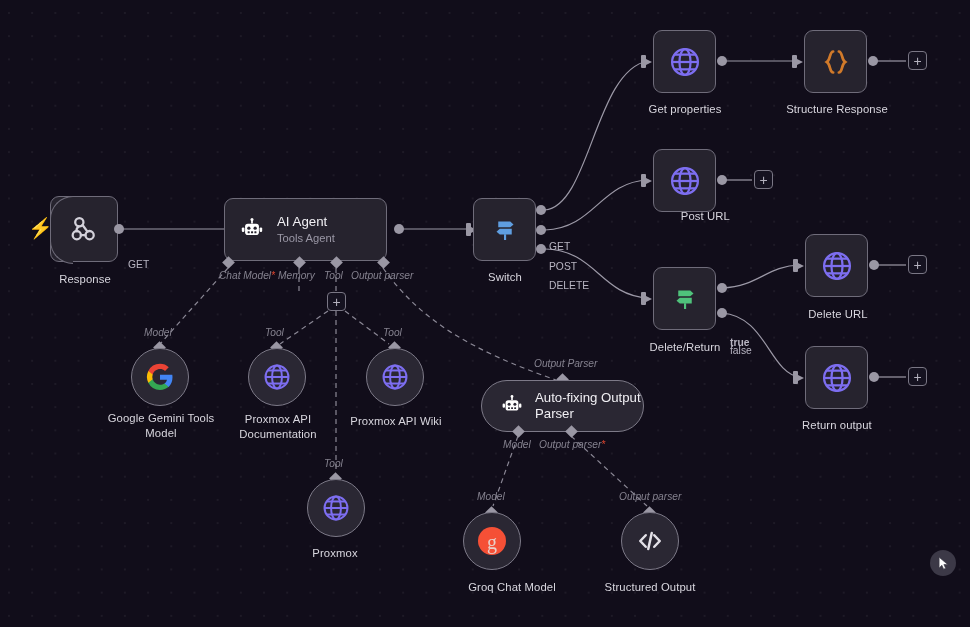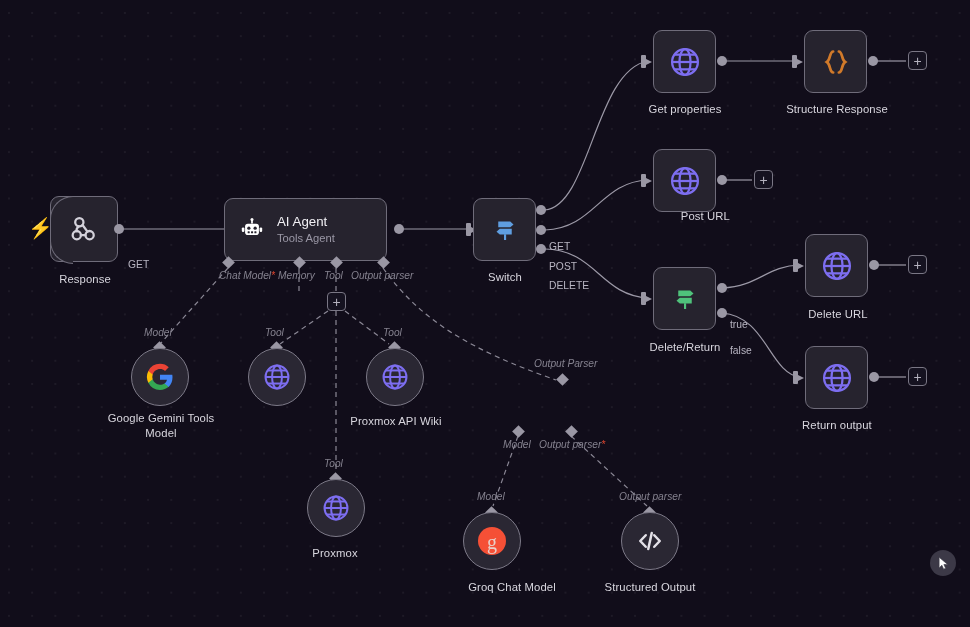--- a/index.html
+++ b/index.html
@@ -309,21 +309,21 @@
     <span>
       <svg width="30" height="30" viewBox="0 0 24 24" fill="#4fc27b">
         <path d="M6.6 5.2 h9.6 l2.6 2.3 -2.6 2.3 h-9.6 z"></path>
         <path d="M17.4 11 h-9.6 l-2.6 2.3 2.6 2.3 h9.6 z"></path>
         <rect x="11.2" y="15.4" width="1.7" height="4.6"></rect>
       </svg>
     </span>
   </div>
   <div class="dot" style="left:717px; top:283px;"></div>
   <div class="dot" style="left:717px; top:308px;"></div>
-  <div class="port-label" style="left:730px; top:282px;">true</div>
+  <div class="port-label" style="left:730px; top:300px;font-weight:bold;">true</div>
   <div class="port-label" style="left:730px; top:308px;">false</div>
   <div class="node-label" style="left:630px; top:341px; width:110px;">Delete/Return</div>
 
   <div class="plug" style="left:793px; top:259px;"></div>
   <div class="node sq" style="left:805px; top:234px;">
     <span>
       <svg width="36" height="36" viewBox="0 0 24 24" fill="none" stroke="#7d6ef0" stroke-width="1.5">
         <circle cx="12" cy="12" r="8.6"></circle>
         <ellipse cx="12" cy="12" rx="3.7" ry="8.6"></ellipse>
         <path d="M3.5 12 h17"></path>
@@ -372,20 +372,21 @@
     <span>
       <svg width="32" height="32" viewBox="0 0 24 24" fill="none" stroke="#7d6ef0" stroke-width="1.5">
         <circle cx="12" cy="12" r="8.6"></circle>
         <ellipse cx="12" cy="12" rx="3.7" ry="8.6"></ellipse>
         <path d="M3.5 12 h17"></path>
           <path d="M5 7.1 h14"></path>
           <path d="M5 16.9 h14"></path>
       </svg>
     </span>
   </div>
+  <div class="node-label wrap" style="left:222px; top:412px; width:112px;">Proxmox API Documentation</div>
 
   <div class="sub-label" style="left:383px; top:327px;">Tool</div>
   <div class="diamond" style="left:390px; top:343px;"></div>
   <div class="rnode" style="left:366px; top:348px;">
     <span>
       <svg width="32" height="32" viewBox="0 0 24 24" fill="none" stroke="#7d6ef0" stroke-width="1.5">
         <circle cx="12" cy="12" r="8.6"></circle>
         <ellipse cx="12" cy="12" rx="3.7" ry="8.6"></ellipse>
         <path d="M3.5 12 h17"></path>
           <path d="M5 7.1 h14"></path>
@@ -405,20 +406,37 @@
         <path d="M3.5 12 h17"></path>
           <path d="M5 7.1 h14"></path>
           <path d="M5 16.9 h14"></path>
       </svg>
     </span>
   </div>
   <div class="node-label" style="left:295px; top:547px; width:80px;">Proxmox</div>
 
   <div class="sub-label" style="left:534px; top:358px;">Output Parser</div>
   <div class="diamond" style="left:558px; top:375px;"></div>
+  <div class="pill" style="left:481px; top:380px; width:163px; height:52px;">
+    <span>
+      <svg width="24" height="24" viewBox="0 0 24 24" fill="#ffffff">
+        <rect x="5.6" y="6.2" width="12.8" height="10.4" rx="2.6"></rect>
+        <rect x="2.6" y="9.6" width="2.4" height="4.2" rx="1.1"></rect>
+        <rect x="19" y="9.6" width="2.4" height="4.2" rx="1.1"></rect>
+        <rect x="11.2" y="2.6" width="1.6" height="3.4"></rect>
+        <circle cx="12" cy="2.4" r="1.4"></circle>
+        <circle cx="9.1" cy="10.3" r="1.5" fill="#2a2733"></circle>
+        <circle cx="14.9" cy="10.3" r="1.5" fill="#2a2733"></circle>
+        <rect x="8" y="13.2" width="1.9" height="1.8" rx=".5" fill="#2a2733"></rect>
+        <rect x="11.1" y="13.2" width="1.9" height="1.8" rx=".5" fill="#2a2733"></rect>
+        <rect x="14.2" y="13.2" width="1.9" height="1.8" rx=".5" fill="#2a2733"></rect>
+      </svg>
+    </span>
+    <span class="pill-title">Auto-fixing Output Parser</span>
+  </div>
   <div class="diamond" style="left:514px; top:427px;"></div>
   <div class="diamond" style="left:567px; top:427px;"></div>
   <div class="sub-label" style="left:503px; top:439px;">Model</div>
   <div class="sub-label" style="left:539px; top:439px;"><span>Output parser</span><span class="req">*</span></div>
 
   <div class="sub-label" style="left:477px; top:491px;">Model</div>
   <div class="diamond" style="left:487px; top:508px;"></div>
   <div class="rnode" style="left:463px; top:512px;">
     <span>
       <svg width="36" height="36" viewBox="0 0 36 36">

